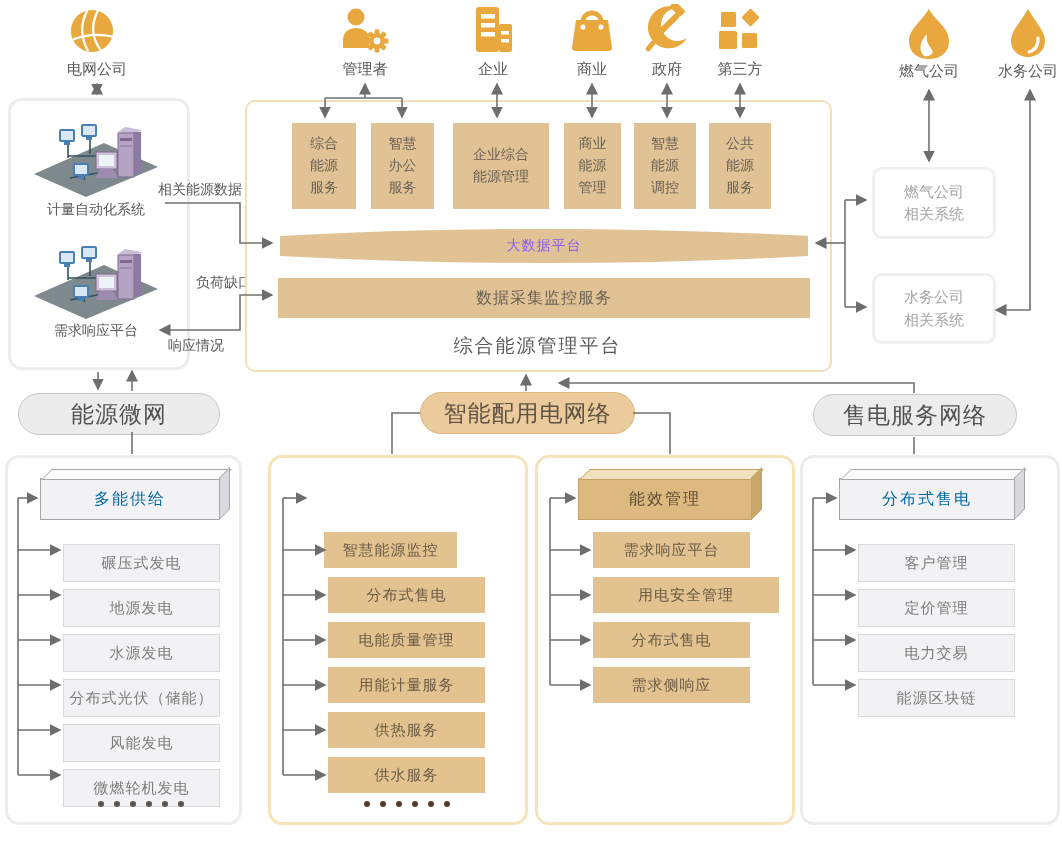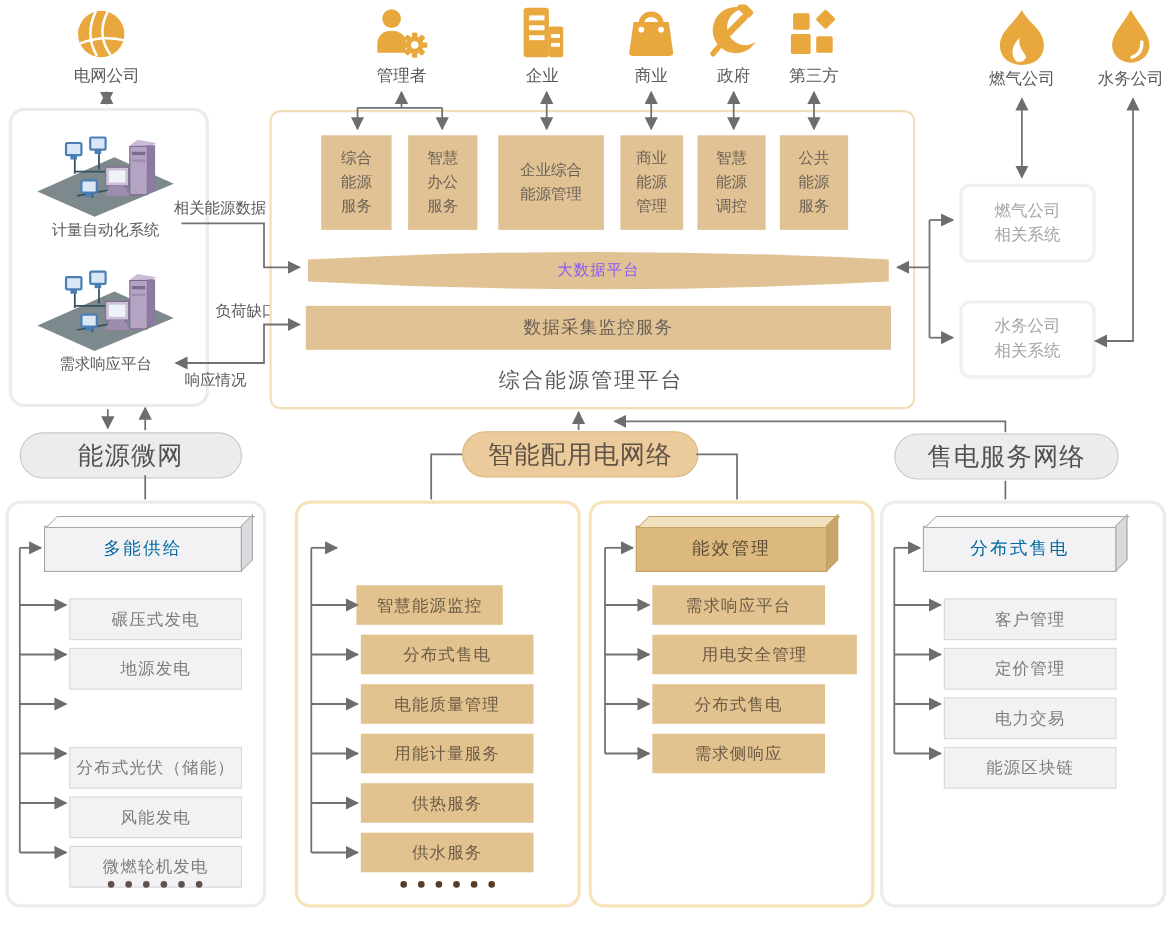--- a/index.html
+++ b/index.html
@@ -230,20 +230,21 @@
   <div class="pill gray" style="left:813px;top:394px;width:202px">售电服务网络</div>
 
   <div class="bigpanel gray" style="left:5px;top:455px;width:231px;height:364px"></div>
   <div class="bigpanel tan" style="left:268px;top:455px;width:254px;height:364px"></div>
   <div class="bigpanel tan" style="left:535px;top:455px;width:254px;height:364px"></div>
   <div class="bigpanel gray" style="left:800px;top:455px;width:254px;height:364px"></div>
 
   <div class="hdr3d gray" style="left:40px;width:178px">多能供给</div>
   <div class="item gray" style="left:63px;top:532px;width:155px">碾压式发电</div>
   <div class="item gray" style="left:63px;top:577px;width:155px">地源发电</div>
+  <div class="item gray" style="left:63px;top:622px;width:155px">水源发电</div>
   <div class="item gray" style="left:63px;top:667px;width:155px">分布式光伏（储能）</div>
   <div class="item gray" style="left:63px;top:712px;width:155px">风能发电</div>
   <div class="item gray" style="left:63px;top:757px;width:155px">微燃轮机发电</div>
   <div class="dots gray" style="left:63px;top:801px;width:155px">
       <i></i>
       <i></i>
       <i></i>
       <i></i>
       <i></i>
       <i></i>

